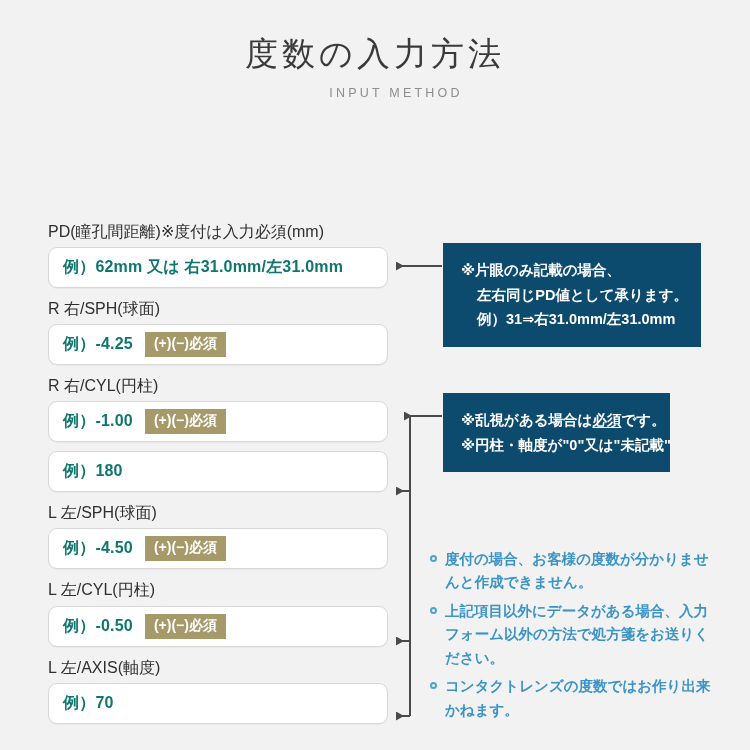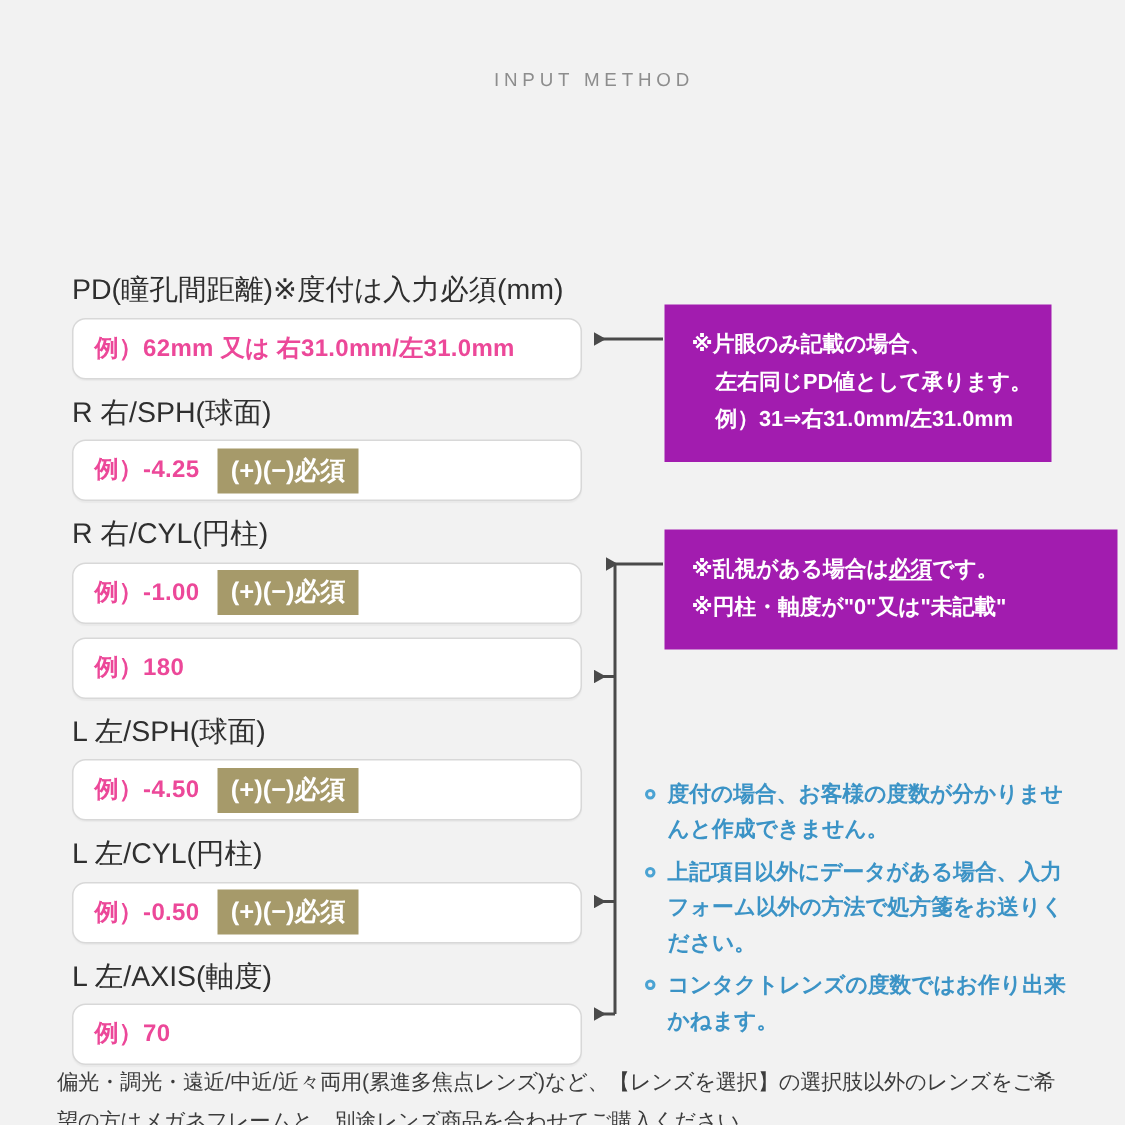--- a/index.html
+++ b/index.html
@@ -35,79 +35,79 @@
 
   
   .form-col {
     position:absolute;
     left:48px;
     top:120px;
     width:340px;
   }
   .field { margin-bottom:9px; }
   .field-label {
-    font-size:19px;
+    font-size:16px;
     color:#2f2f2f;
     line-height:1.45;
     margin-bottom:4px;
     white-space:nowrap;
     letter-spacing:0px;
   }
   .input-box {
     height:41px;
     background:#ffffff;
     border:1px solid #d8d8d8;
     border-radius:9px;
     display:flex;
     align-items:center;
     padding:0 14px;
     box-shadow:0 1px 1px rgba(0,0,0,0.04);
   }
   .ph {
     font-size:16px;
     font-weight:bold;
-    color:#ec4899;
+    color:#0f766e;
     white-space:nowrap;
     letter-spacing:0.2px;
   }
   .badge {
     margin-left:12px;
     background:#a69a6a;
     color:#ffffff;
-    font-size:17px;
+    font-size:14px;
     font-weight:bold;
     padding:3px 9px 4px;
     white-space:nowrap;
     letter-spacing:0px;
   }
 
   
   .callout {
     position:absolute;
-    background:#a21caf;
+    background:#0c4a6e;
     color:#ffffff;
     padding:15px 18px;
   }
   .callout p {
     font-size:14.5px;
     line-height:1.72;
     font-weight:bold;
     white-space:nowrap;
   }
   .callout p.indent { padding-left:16px; }
   .callout u { text-decoration:underline; text-underline-offset:2px; }
 
   #callout-pd   { left:443px; top:143px;  width:258px; }
-  #callout-cyl  { left:443px; top:293px;  width:302px; }
+  #callout-cyl  { left:443px; top:293px;  width:227px; }
 
   
   .notes {
     position:absolute;
     left:430px;
-    top:459px;
+    top:448px;
     width:285px;
   }
   .note-item {
     display:flex;
     align-items:flex-start;
     margin-bottom:5px;
   }
   .bullet {
     flex:0 0 auto;
     width:7px; height:7px;
@@ -141,20 +141,21 @@
     font-size:14.2px;
     line-height:1.82;
     color:#3c3c3c;
     letter-spacing:-0.2px;
   }
 </style>
 </head>
 <body>
 
 <div class="header">
+  <div class="title">度数の入力方法</div>
   <div class="subtitle">INPUT METHOD</div>
 </div>
 
 <div class="board">
 
   <svg class="connectors" viewBox="0 0 750 750" xmlns="http://www.w3.org/2000/svg">
     <defs>
       <marker id="arrowL" markerWidth="9" markerHeight="9" refX="8" refY="4.5" orient="auto" markerUnits="userSpaceOnUse">
         <path d="M8,0 L0,4.5 L8,9 z" fill="#4a4a4a"></path>
       </marker>

